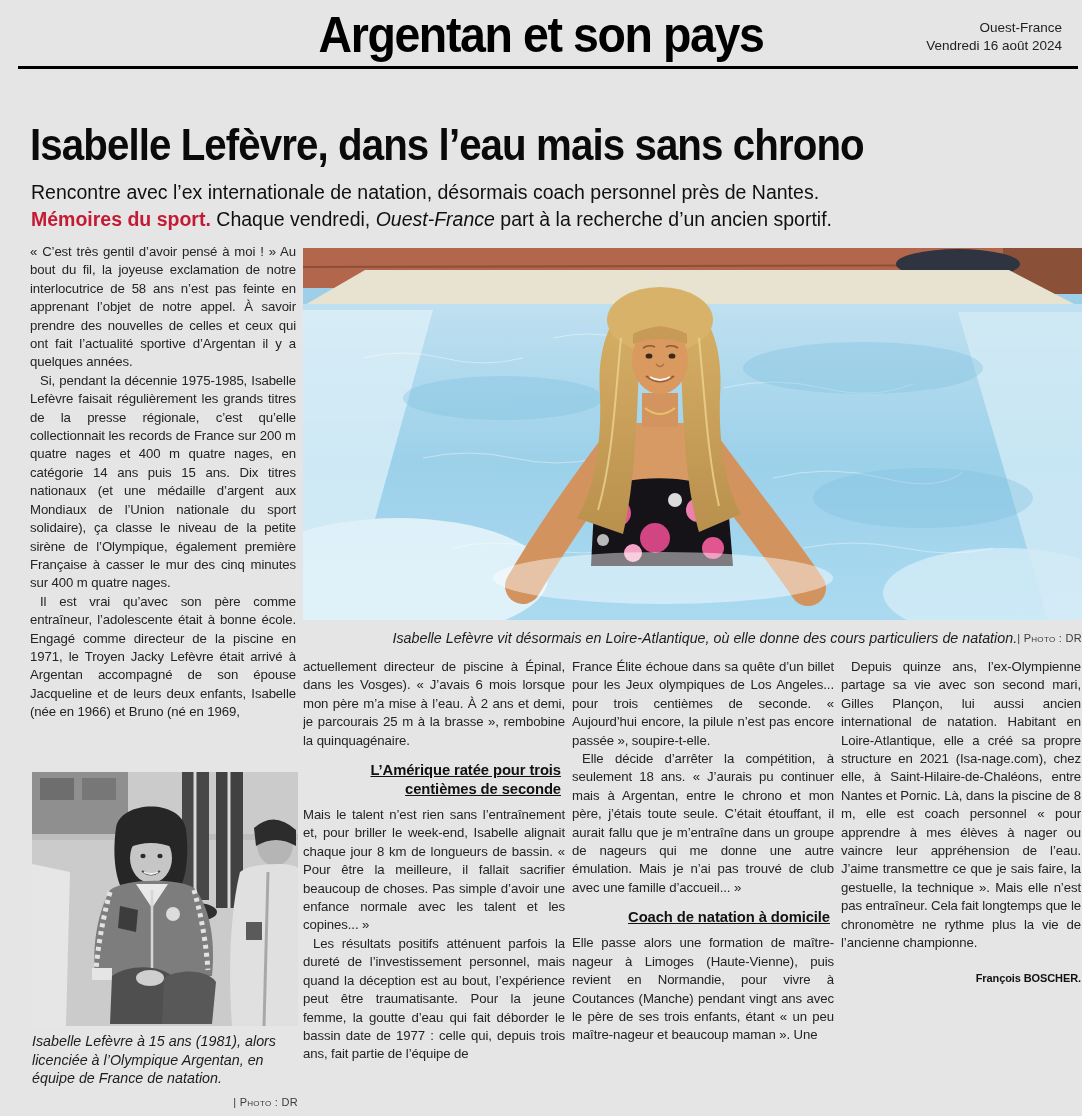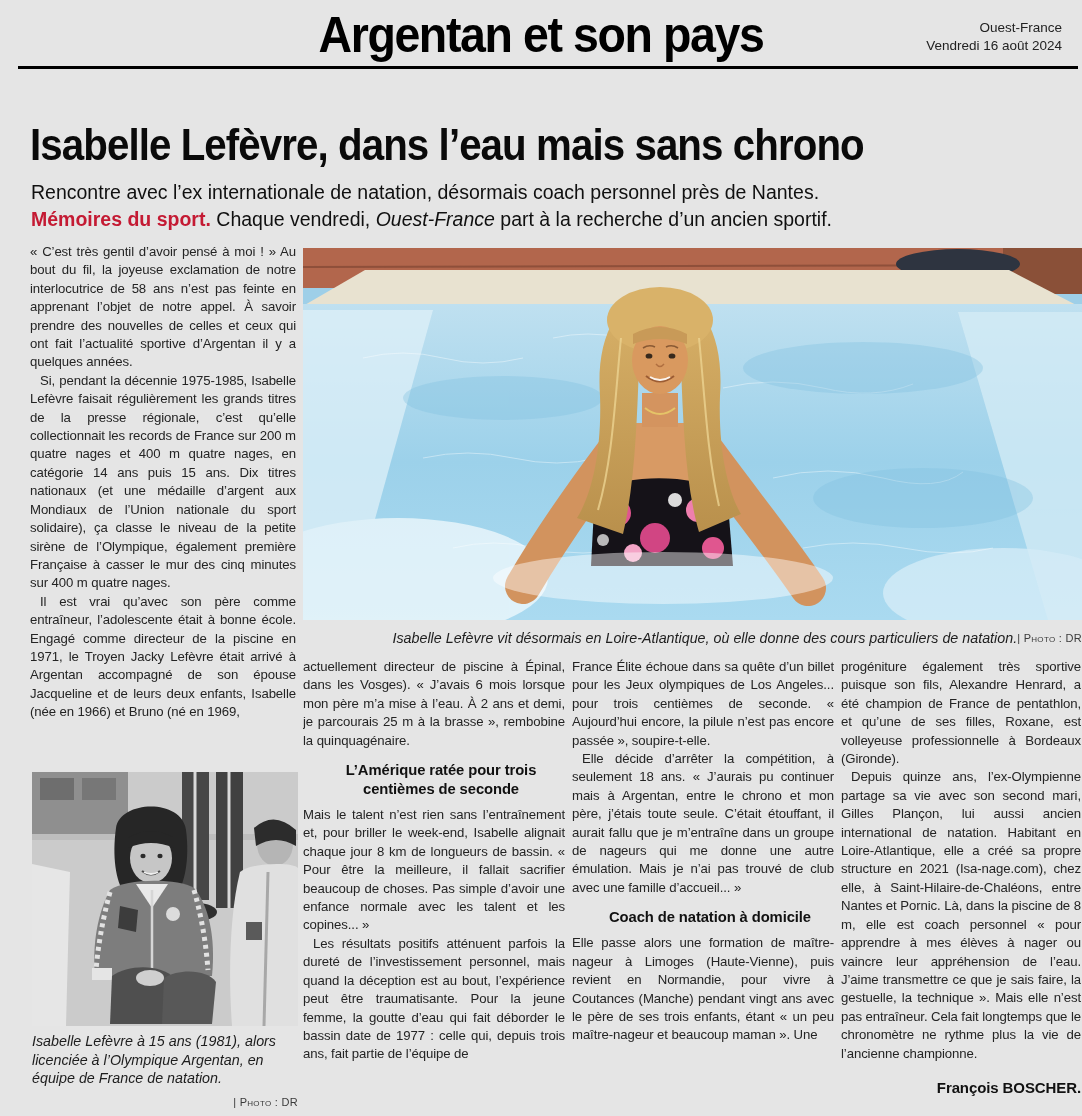--- a/index.html
+++ b/index.html
@@ -27,22 +27,22 @@
   
   .col{position:absolute;top:658px;text-align:justify;font-size:13.2px;
       line-height:18.4px;letter-spacing:-.1px;color:#242424;overflow:hidden;}
   #col1{top:243px;left:30px;width:266px;height:526px;}
   #col2{left:303px;width:262px;height:456px;}
   #col3{left:572px;width:262px;height:456px;}
   #col4{left:841px;width:240px;height:456px;}
   .para{margin:0;}
   .para.indent{text-indent:10px;}
   .subhead{margin:11px 0 7px 0;padding:0 4px 0 18px;font-size:14.8px;
-      line-height:19px;font-weight:700;text-align:center;color:#111;}
-  .byline{margin:16px 0 0 0;text-align:right;font-weight:700;font-size:15px;color:#111;}
+      line-height:19px;font-weight:700;text-align:right;color:#111;text-decoration:underline;}
+  .byline{margin:16px 0 0 0;text-align:right;font-weight:700;font-size:11px;color:#111;}
 
   
   .photo{position:absolute;overflow:hidden;}
   #main-photo{left:303px;top:248px;width:779px;height:372px;background:#9ecfe8;}
   #bw-photo{left:32px;top:772px;width:266px;height:254px;background:#cfcfcf;}
   .photo svg{display:block;width:100%;height:100%;}
   .caption{position:absolute;font-style:italic;font-size:14.3px;
       line-height:18.6px;color:#1d1d1d;}
   #main-caption{left:303px;top:629px;width:779px;display:flex;
       justify-content:flex-end;align-items:flex-start;}
@@ -223,18 +223,17 @@
       <p class="para"><span>Mais le talent n’est rien sans l’entraînement et, pour briller le week-end, Isabelle alignait chaque jour 8 km de longueurs de bassin. </span><span class="bold">« Pour être la meilleure, il fallait sacrifier beaucoup de choses. Pas simple d’avoir une enfance normale avec les talent et les copines... »</span></p>
       <p class="para indent"><span>Les résultats positifs atténuent parfois la dureté de l’investissement personnel, mais quand la déception est au bout, l’expérience peut être traumatisante. Pour la jeune femme, la goutte d’eau qui fait déborder le bassin date de 1977 : celle qui, depuis trois ans, fait partie de l’équipe de</span></p>
     </div>
   <div class="col" id="col3">
       <p class="para"><span>France Élite échoue dans sa quête d’un billet pour les Jeux olympiques de Los Angeles... pour trois centièmes de seconde. </span><span class="bold">« Aujourd’hui encore, la pilule n’est pas encore passée »,</span><span> soupire-t-elle.</span></p>
       <p class="para indent"><span>Elle décide d’arrêter la compétition, à seulement 18 ans. </span><span class="bold">« J’aurais pu continuer mais à Argentan, entre le chrono et mon père, j’étais toute seule. C’était étouffant, il aurait fallu que je m’entraîne dans un groupe de nageurs qui me donne une autre émulation. Mais je n’ai pas trouvé de club avec une famille d’accueil... »</span></p>
       <h3 class="subhead">Coach de natation à domicile</h3>
       <p class="para"><span>Elle passe alors une formation de maître-nageur à Limoges (Haute-Vienne), puis revient en Normandie, pour vivre à Coutances (Manche) pendant vingt ans avec le père de ses trois enfants, étant </span><span class="bold">« un peu maître-nageur et beaucoup maman »</span><span>. Une</span></p>
     </div>
   <div class="col" id="col4">
-      <p class="para"><span>progéniture également très sportive puisque son fils, Alexandre Henrard, a été champion de France de pentathlon, et qu’une de ses filles, Roxane, est volleyeuse professionnelle à Bordeaux (Gironde).</span></p>
       <p class="para indent"><span>Depuis quinze ans, l’ex-Olympienne partage sa vie avec son second mari, Gilles Plançon, lui aussi ancien international de natation. Habitant en Loire-Atlantique, elle a créé sa propre structure en 2021 (Isa-nage.com), chez elle, à Saint-Hilaire-de-Chaléons, entre Nantes et Pornic. Là, dans la piscine de 8 m, elle est coach personnel </span><span class="bold">« pour apprendre à mes élèves à nager ou vaincre leur appréhension de l’eau. J’aime transmettre ce que je sais faire, la gestuelle, la technique »</span><span>. Mais elle n’est pas entraîneur. Cela fait longtemps que le chronomètre ne rythme plus la vie de l’ancienne championne.</span></p>
       <p class="byline">François BOSCHER.</p>
     </div>
 
 </div>
 
 </body></html>

